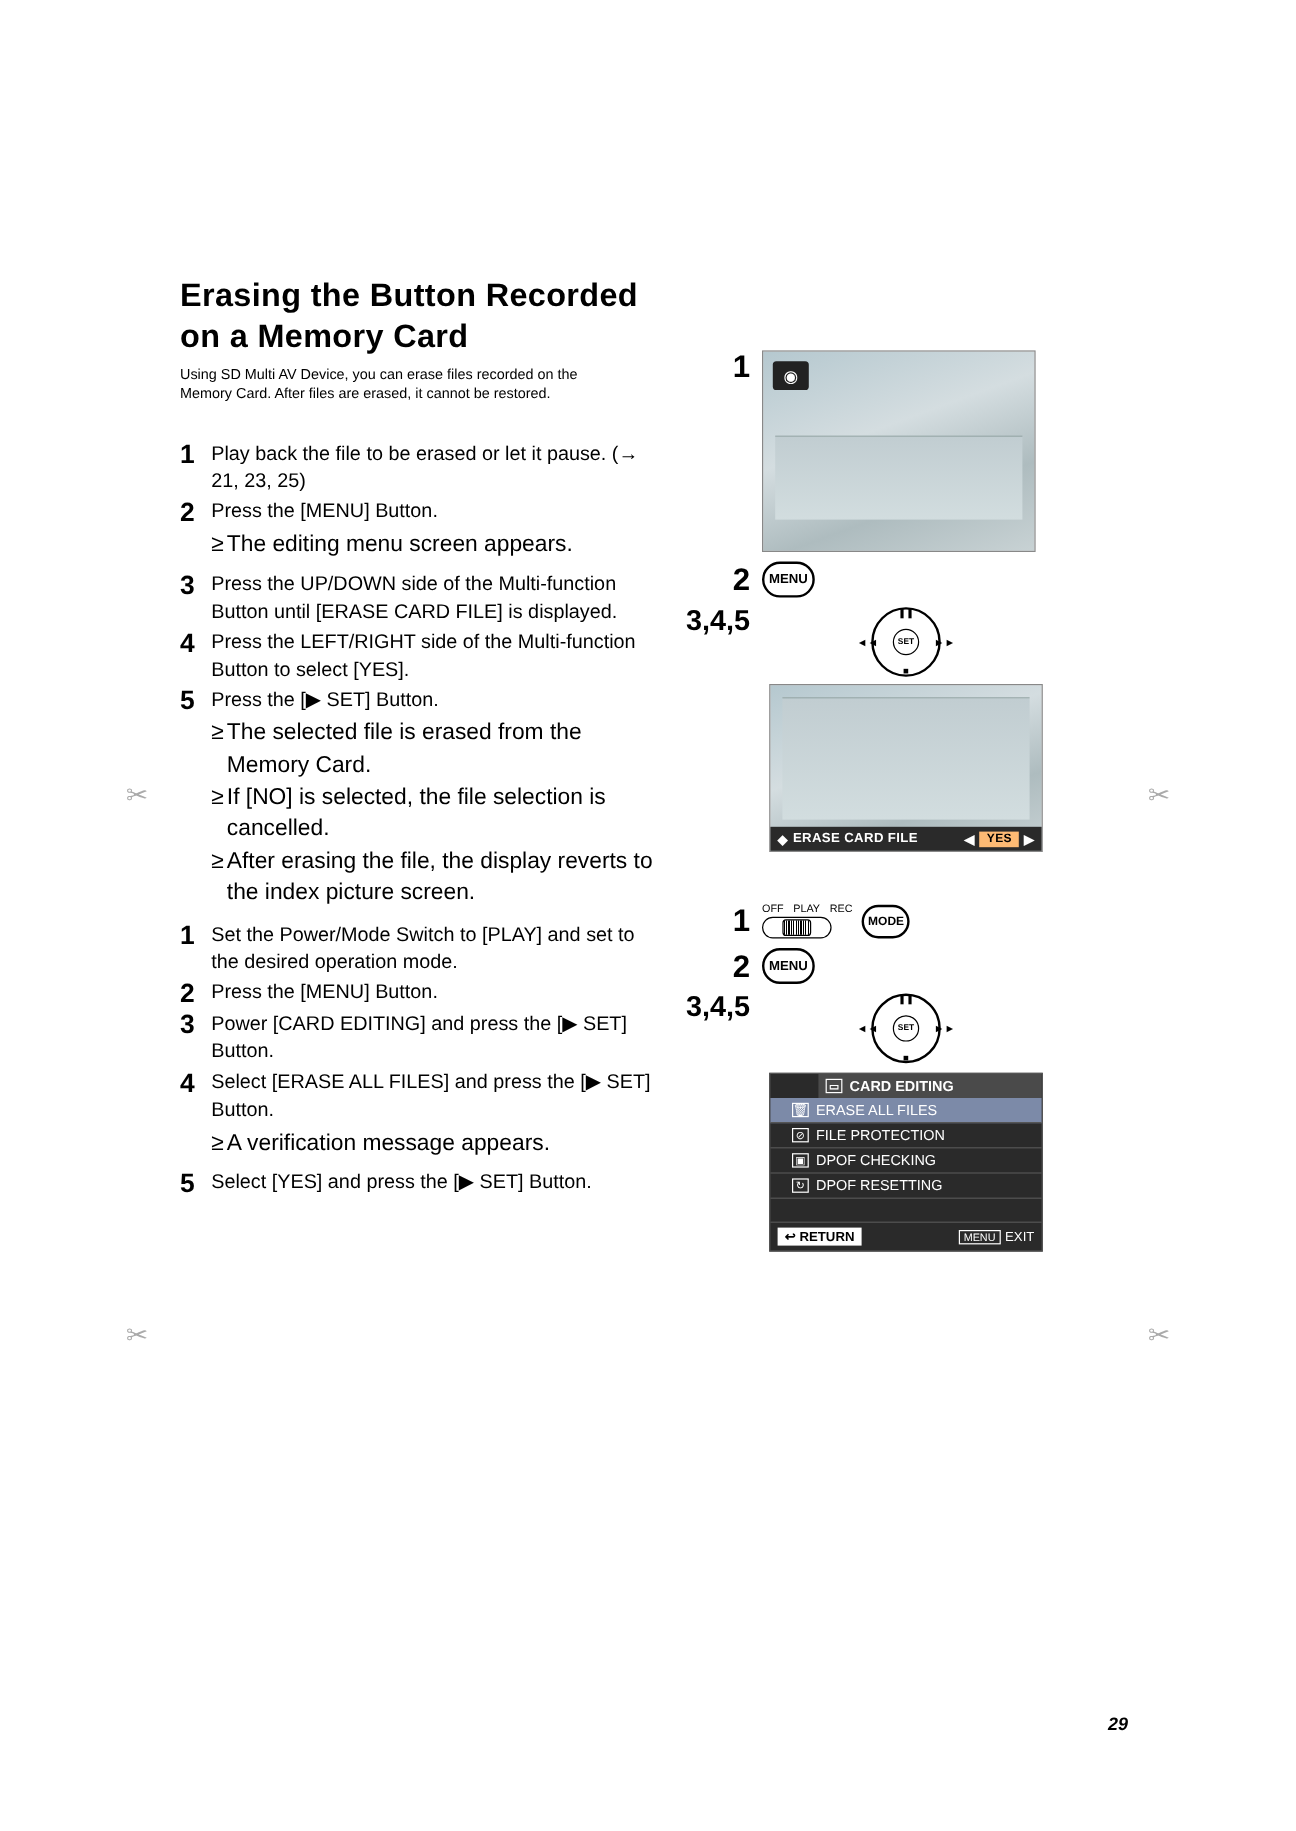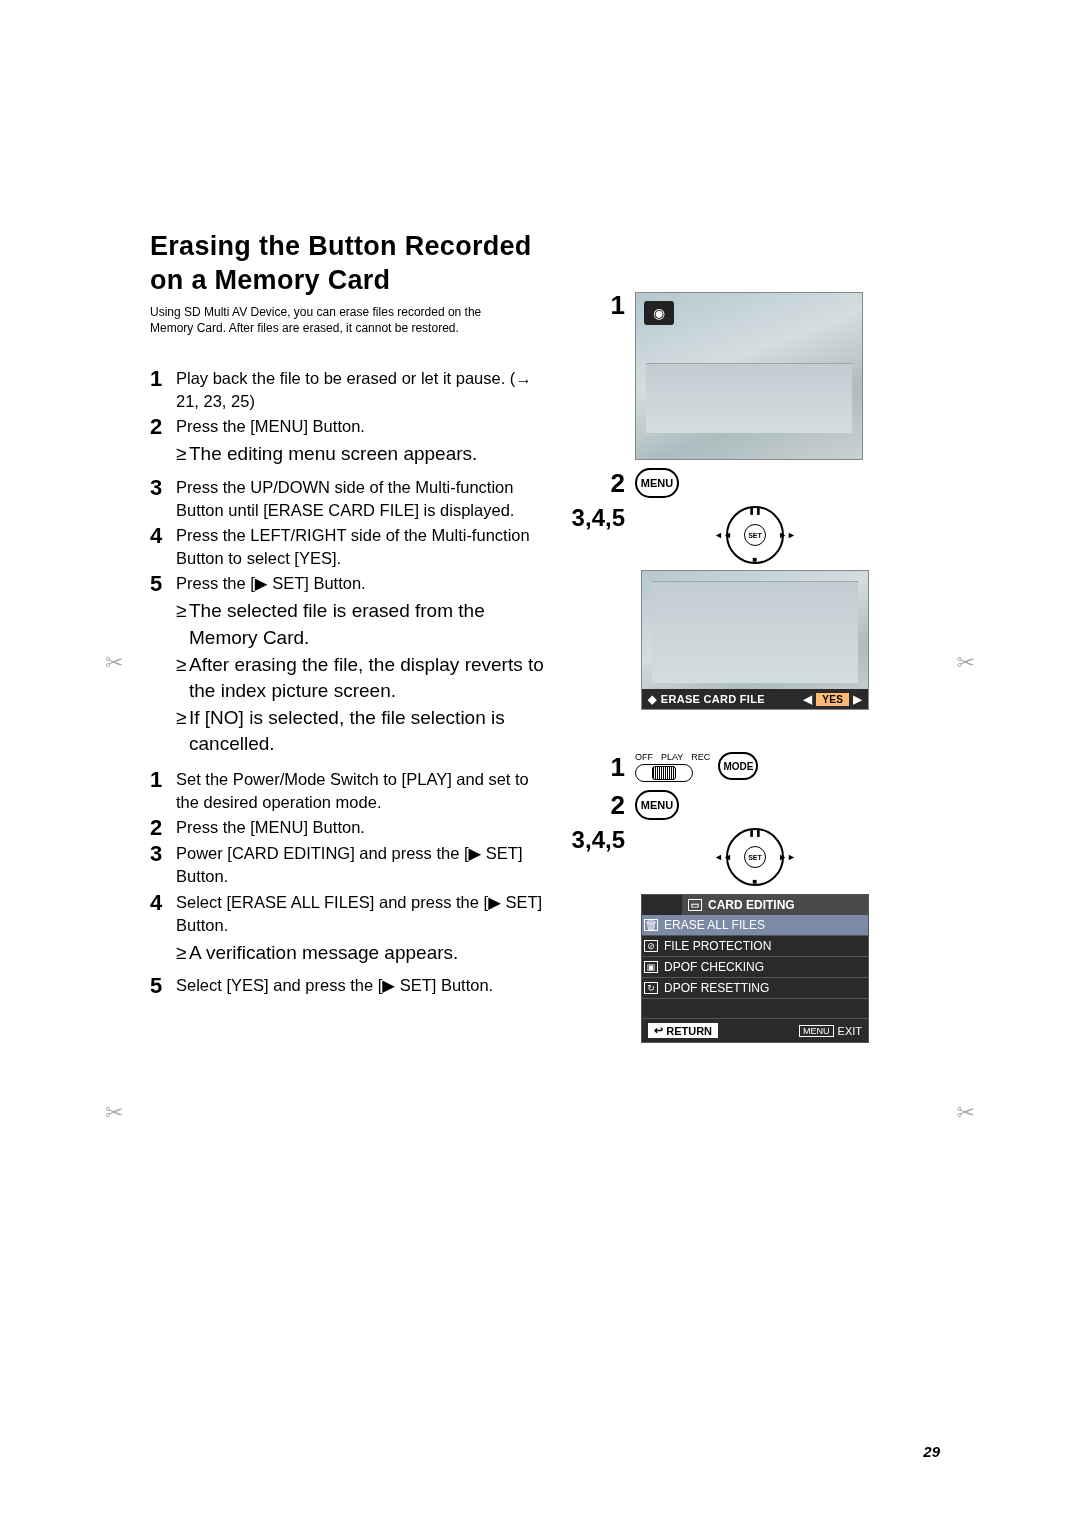--- a/index.html
+++ b/index.html
@@ -140,21 +140,21 @@
   }
   .joystick::after {
     content: "SET"; position: absolute; top: 50%; left: 50%; transform: translate(-50%,-50%);
     font-size: 7px; font-weight: bold;
   }
   .joy-arr { position: absolute; font-size: 9px; }
   .joy-left { left: -14px; top: 50%; transform: translateY(-50%); }
   .joy-right { right: -14px; top: 50%; transform: translateY(-50%); }
   .joy-up { top: -2px; left: 50%; transform: translateX(-50%); font-size:8px;}
   .joy-down { bottom: -2px; left: 50%; transform: translateX(-50%); font-size:8px;}
-  .mode-switch-wrap { display: flex; align-items: flex-start; gap: 8px; }
+  .mode-switch-wrap { display: flex; align-items: flex-end; gap: 8px; }
   .mode-labels { font-size: 9px; display: flex; gap: 8px; margin-bottom:2px; justify-content:center;}
   .mode-track {
     width: 58px; height: 18px; border: 1.5px solid #000; border-radius: 10px;
     position: relative; background: #fff;
   }
   .mode-knob {
     position: absolute; left: 16px; top: 1px; width: 24px; height: 14px;
     background: repeating-linear-gradient(90deg,#000 0 1px,#fff 1px 2px);
     border: 1px solid #000; border-radius: 3px;
   }
@@ -165,36 +165,36 @@
   }
   .menu-panel {
     width: 228px; background: #2a2a2a; color: #fff; font-size: 12px;
     border: 1px solid #555;
   }
   .menu-panel-head {
     background: #4a4a4a; color: #fff; padding: 3px 6px; font-weight: bold;
     display: flex; align-items: center; gap: 6px; margin-left: 40px;
   }
   .menu-row {
-    padding: 3px 2px; border-bottom: 1px solid #555; display: flex; align-items: center; gap: 6px;
+    padding: 3px 18px; border-bottom: 1px solid #555; display: flex; align-items: center; gap: 6px;
   }
   .menu-row.highlight { background: #7c8aa8; color: #fff; }
   .menu-footer {
     display: flex; justify-content: space-between; padding: 4px 6px; font-size: 11px;
     align-items: center;
   }
   .ret-box { background: #fff; color: #000; padding: 1px 6px; font-weight: bold; display:flex;align-items:center;gap:3px;}
   .mini-icon { width:14px;height:12px;border:1px solid #fff;display:inline-flex;align-items:center;justify-content:center;font-size:8px;}
   .mini-icon.trash::before{content:"🗑";font-size:10px;}
   .mini-icon.lock::before{content:"⊘";font-size:9px;}
   .mini-icon.doc::before{content:"▣";font-size:9px;}
   .mini-icon.reset::before{content:"↻";font-size:9px;}
   .mini-icon.card::before{content:"▭";font-size:9px;}
   .pagenum {
-    position: absolute; bottom: 66px; right: 140px;
+    position: absolute; bottom: 80px; right: 140px;
     font-style: italic; font-weight: bold; font-size: 15px;
   }
   .regmark {
     position: absolute; color: #aaa; font-size: 22px;
   }
   .regmark.l { left: 105px; }
   .regmark.r { right: 105px; }
   .regmark.mid { top: 650px; }
   .regmark.bot { top: 1100px; }
 </style>
@@ -234,22 +234,22 @@
         <div class="stepbody">
             <div class="stepmain">Press the LEFT/RIGHT side of the Multi-function Button to select [YES].</div>
           </div>
       </div>
       <div class="step">
         <div class="stepnum">5</div>
         <div class="stepbody">
           <div class="stepmain">Press the [▶ SET] Button.</div>
           <div class="bullets">
             <div class="bullet">The selected file is erased from the Memory Card.</div>
+            <div class="bullet">If [NO] is selected, the file selection is cancelled.</div>
             <div class="bullet">After erasing the file, the display reverts to the index picture screen.</div>
-            <div class="bullet">If [NO] is selected, the file selection is cancelled.</div>
           </div>
         </div>
       </div>
     </div>
 
 
     <div class="steps" style="margin-top:4px;">
       <div class="step">
         <div class="stepnum">1</div>
         <div class="stepbody">

